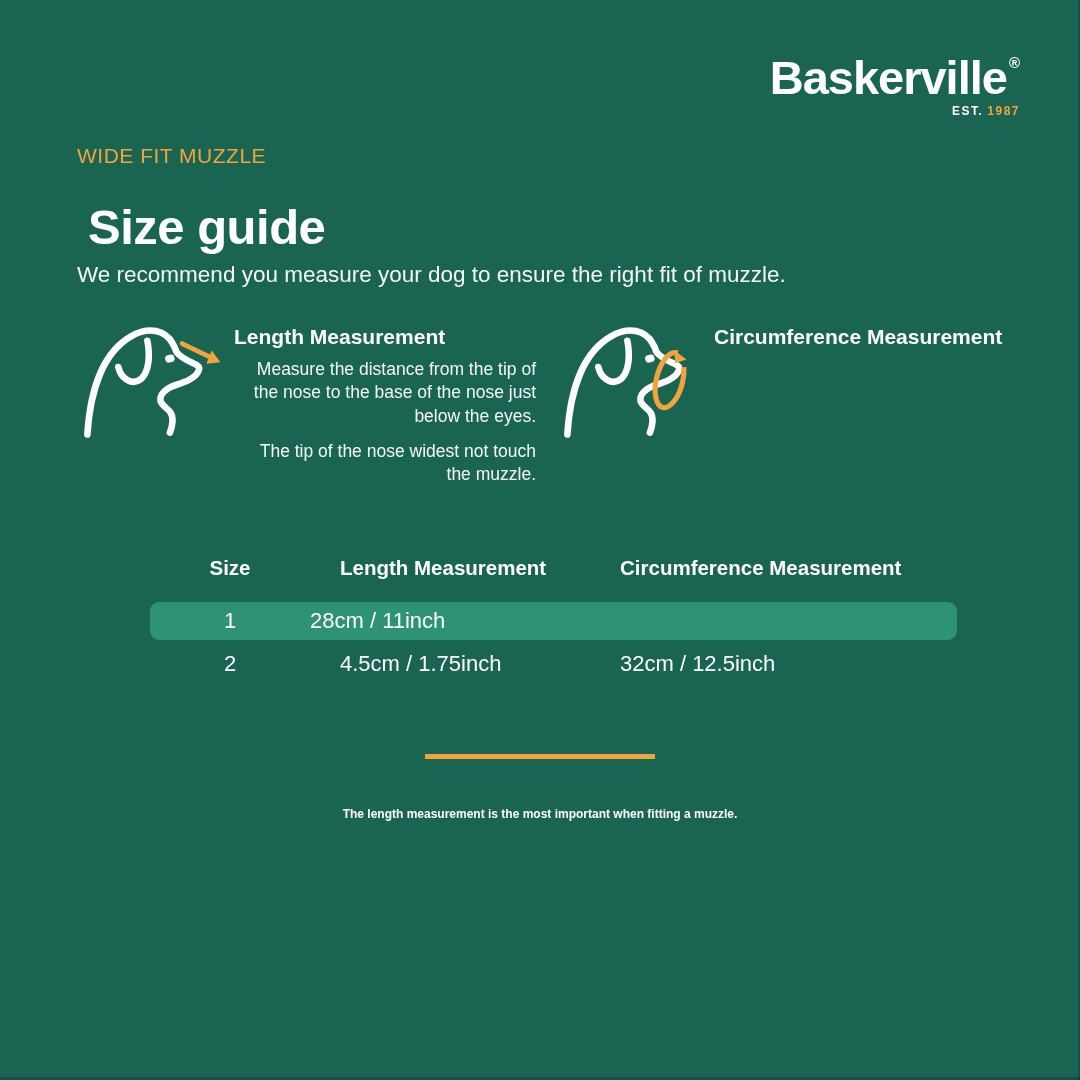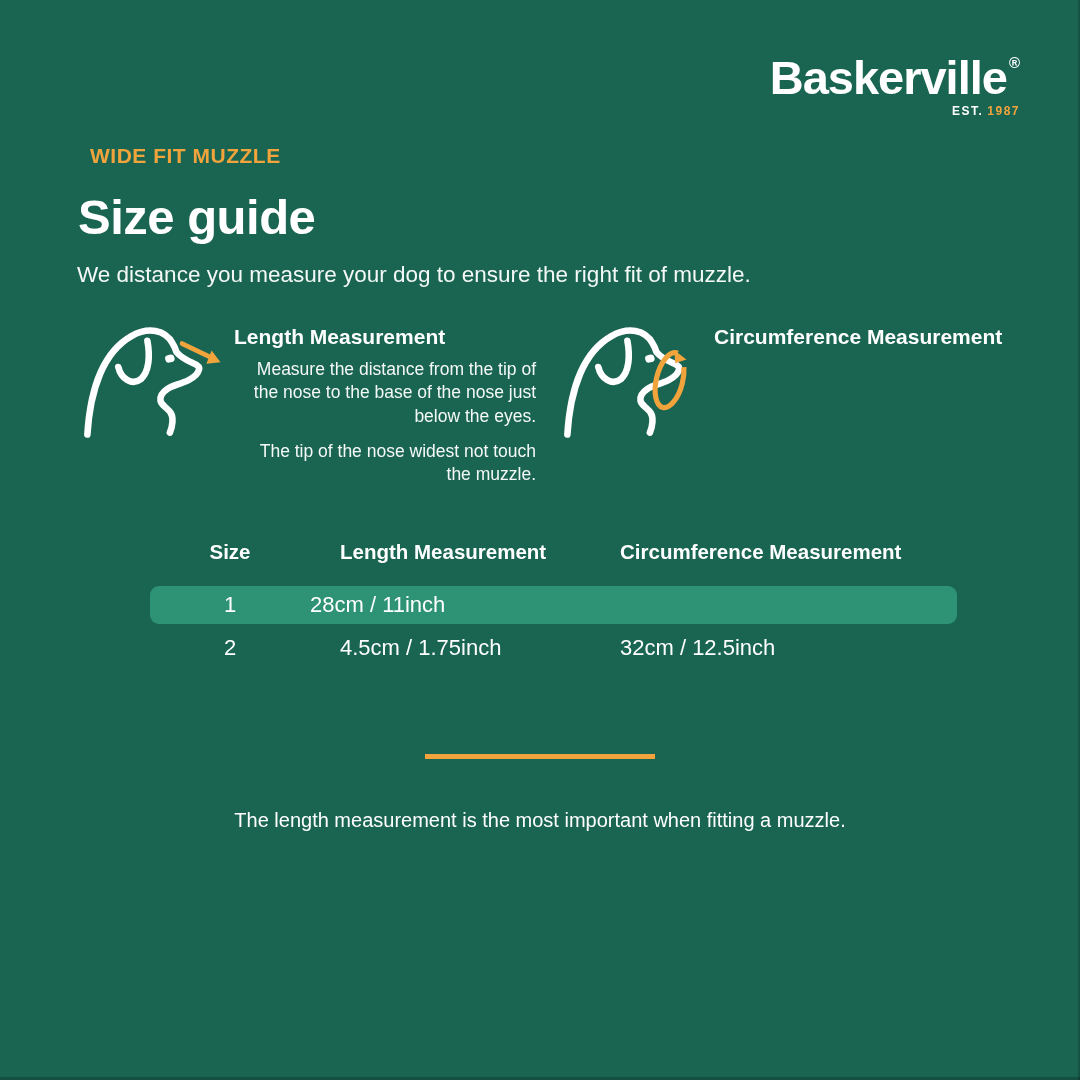--- a/index.html
+++ b/index.html
@@ -13,55 +13,55 @@
     background:#1A6551;color:#fff;
     box-shadow:inset -2px 0 0 rgba(0,0,0,0.18), inset 0 -3px 0 rgba(0,0,0,0.2);
   }
   
   .brand{position:absolute;top:54px;right:60px;text-align:right;}
   .wordmark{font-size:47px;font-weight:700;letter-spacing:-1px;line-height:1;color:#fff;}
   .wordmark sup{font-size:15px;font-weight:700;letter-spacing:0;vertical-align:26px;margin-left:2px;}
   .est{margin-top:3px;font-size:12px;font-weight:700;letter-spacing:1.5px;color:#fff;}
   .est .year{color:#F2A43C;margin-left:4px;}
   
-  .eyebrow{position:absolute;left:90px;top:144px;font-size:21px;font-weight:700;letter-spacing:.5px;color:#F2A43C;margin:0;}
-  .title{position:absolute;left:75px;top:186px;margin:3px;font-size:49px;font-weight:700;letter-spacing:-.5px;color:#fff;}
+  .eyebrow{position:absolute;left:77px;top:144px;font-size:21px;font-weight:400;letter-spacing:.5px;color:#F2A43C;margin:0;}
+  .title{position:absolute;left:75px;top:186px;margin:13px;font-size:49px;font-weight:700;letter-spacing:-.5px;color:#fff;}
   .intro{position:absolute;left:77px;top:262px;margin:0;font-size:22.5px;font-weight:400;color:#F4F8F6;}
   
   .measure-row{position:absolute;left:78px;top:320px;right:40px;display:flex;}
   .measure{width:480px;display:flex;flex:none;}
   .icon-box{width:150px;height:124px;flex:none;}
   .measure-text{padding-top:5px;margin-left:6px;}
   .measure-text h3{margin:0 0 9px 0;font-size:21px;font-weight:700;color:#fff;}
   .measure-text p{margin:0 0 12px 0;font-size:17.5px;line-height:1.33;color:#F4F8F6;max-width:302px;text-align:right;}
   
-  .size-table{position:absolute;left:150px;top:536px;width:807px;}
+  .size-table{position:absolute;left:150px;top:552px;width:807px;}
   .trow{display:grid;grid-template-columns:160px 310px 1fr;align-items:center;}
   .thead{font-weight:700;font-size:20.5px;height:32px;margin-bottom:18px;}
   .drow{font-size:22px;font-weight:400;height:38px;}
   .highlight{background:#2D9374;border-radius:9px;margin-bottom:5px;}
   .c1{text-align:center;}
   .c2{padding-left:30px;}
   
   .divider{position:absolute;left:425px;top:754px;width:230px;height:5px;background:#F2A43C;}
-  .note{position:absolute;left:0;right:0;top:806px;text-align:center;font-size:20px;font-weight:400;line-height:1.4;color:#fff;}
+  .note{position:absolute;left:0;right:0;top:806px;text-align:center;font-size:12px;font-weight:700;line-height:1.4;color:#fff;}
 </style>
 </head>
 <body>
 
 <div class="page">
 
   <header class="brand">
     <div class="wordmark"><span>Baskerville</span><sup>®</sup></div>
     <div class="est"><span>EST.</span><span class="year">1987</span></div>
   </header>
 
   <div class="eyebrow">WIDE FIT MUZZLE</div>
   <h1 class="title">Size guide</h1>
-  <p class="intro">We distance you measure your dog to ensure the right fit of muzzle.</p>
+  <p class="intro">We recommend you measure your dog to ensure the right fit of muzzle.</p>
 
   <section class="measure-row">
 
     <div class="measure">
       <div class="icon-box">
         <svg viewBox="0 0 160 130" width="150" height="124" aria-hidden="true">
           <g fill="none" stroke="#ffffff" stroke-width="7" stroke-linecap="round" stroke-linejoin="round">
             <path d="M10,121 C13,73 27,33 57,16 C75,6 93,9 101,24 C103,27 104,30 105,33 C109,38 116,42 123,45 C127,46.5 130,49 129,52 C128,56 124,60 118,63 C110,67 100,69 96,72 C90,76 87,80 88,85 C89,90 96,93 99,98 C102,103 101,112 98,119"></path>
             <path d="M74,21 C77,37 76,54 67,62 C58,69 46,62 43,49"></path>
           </g>

